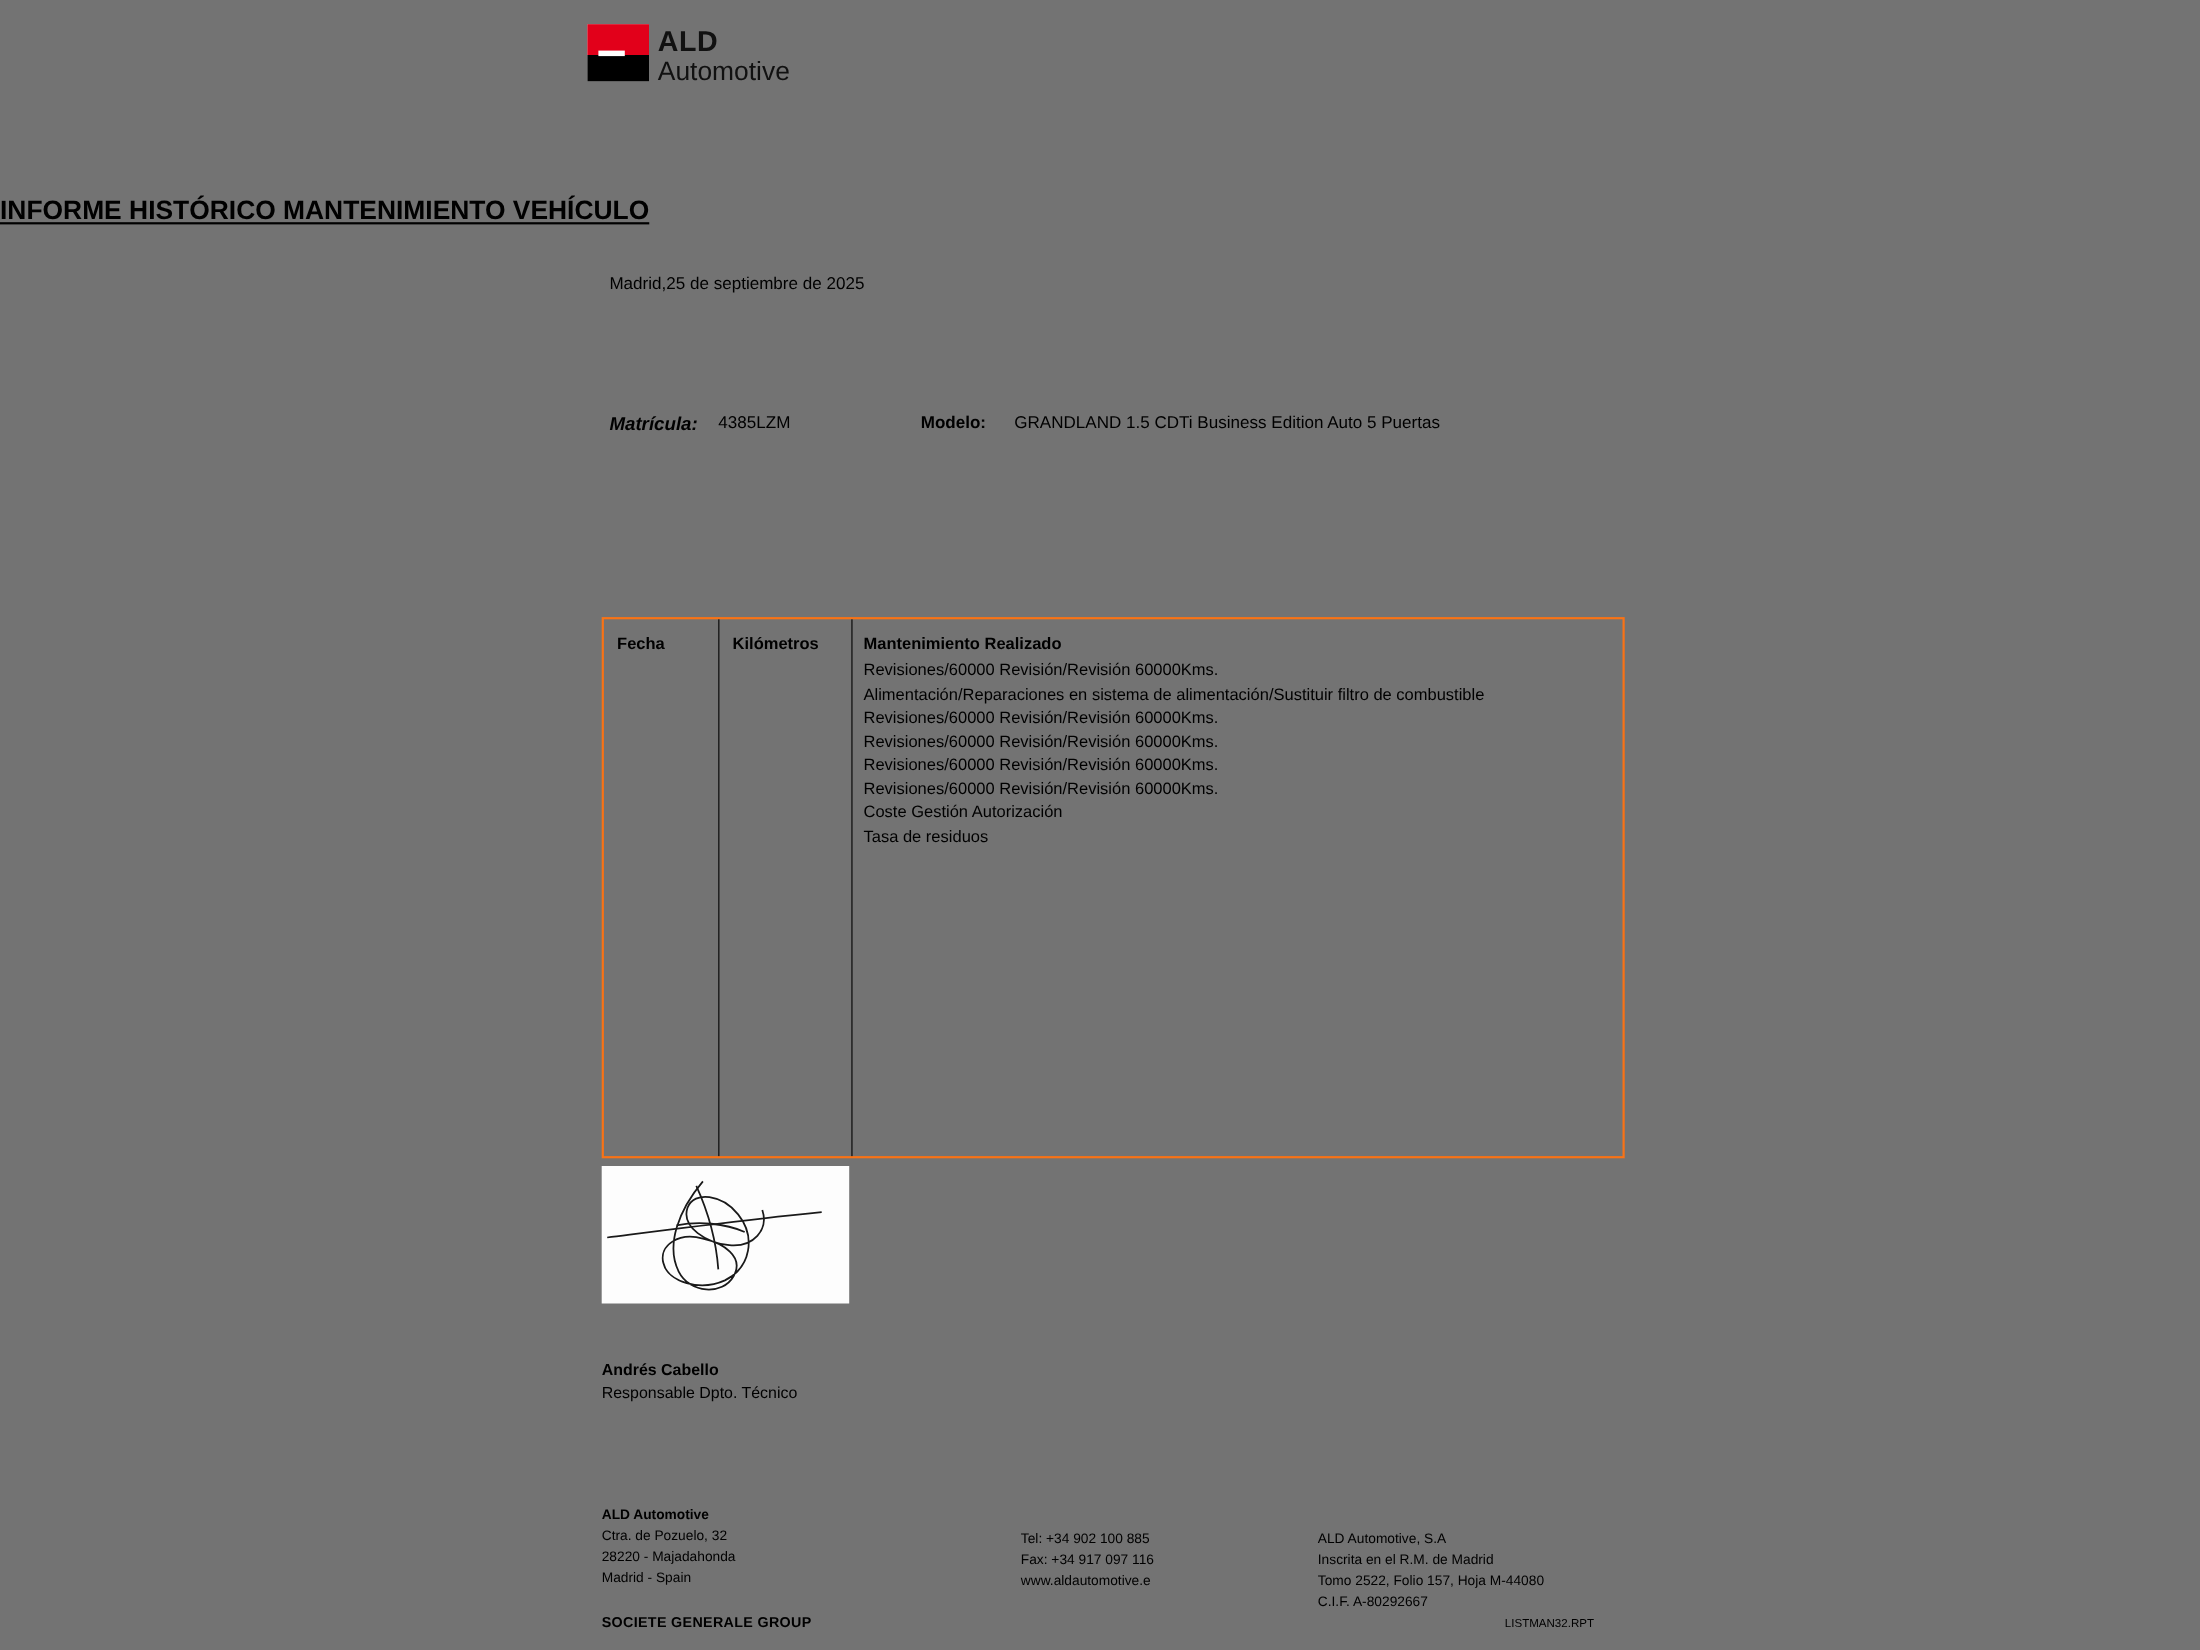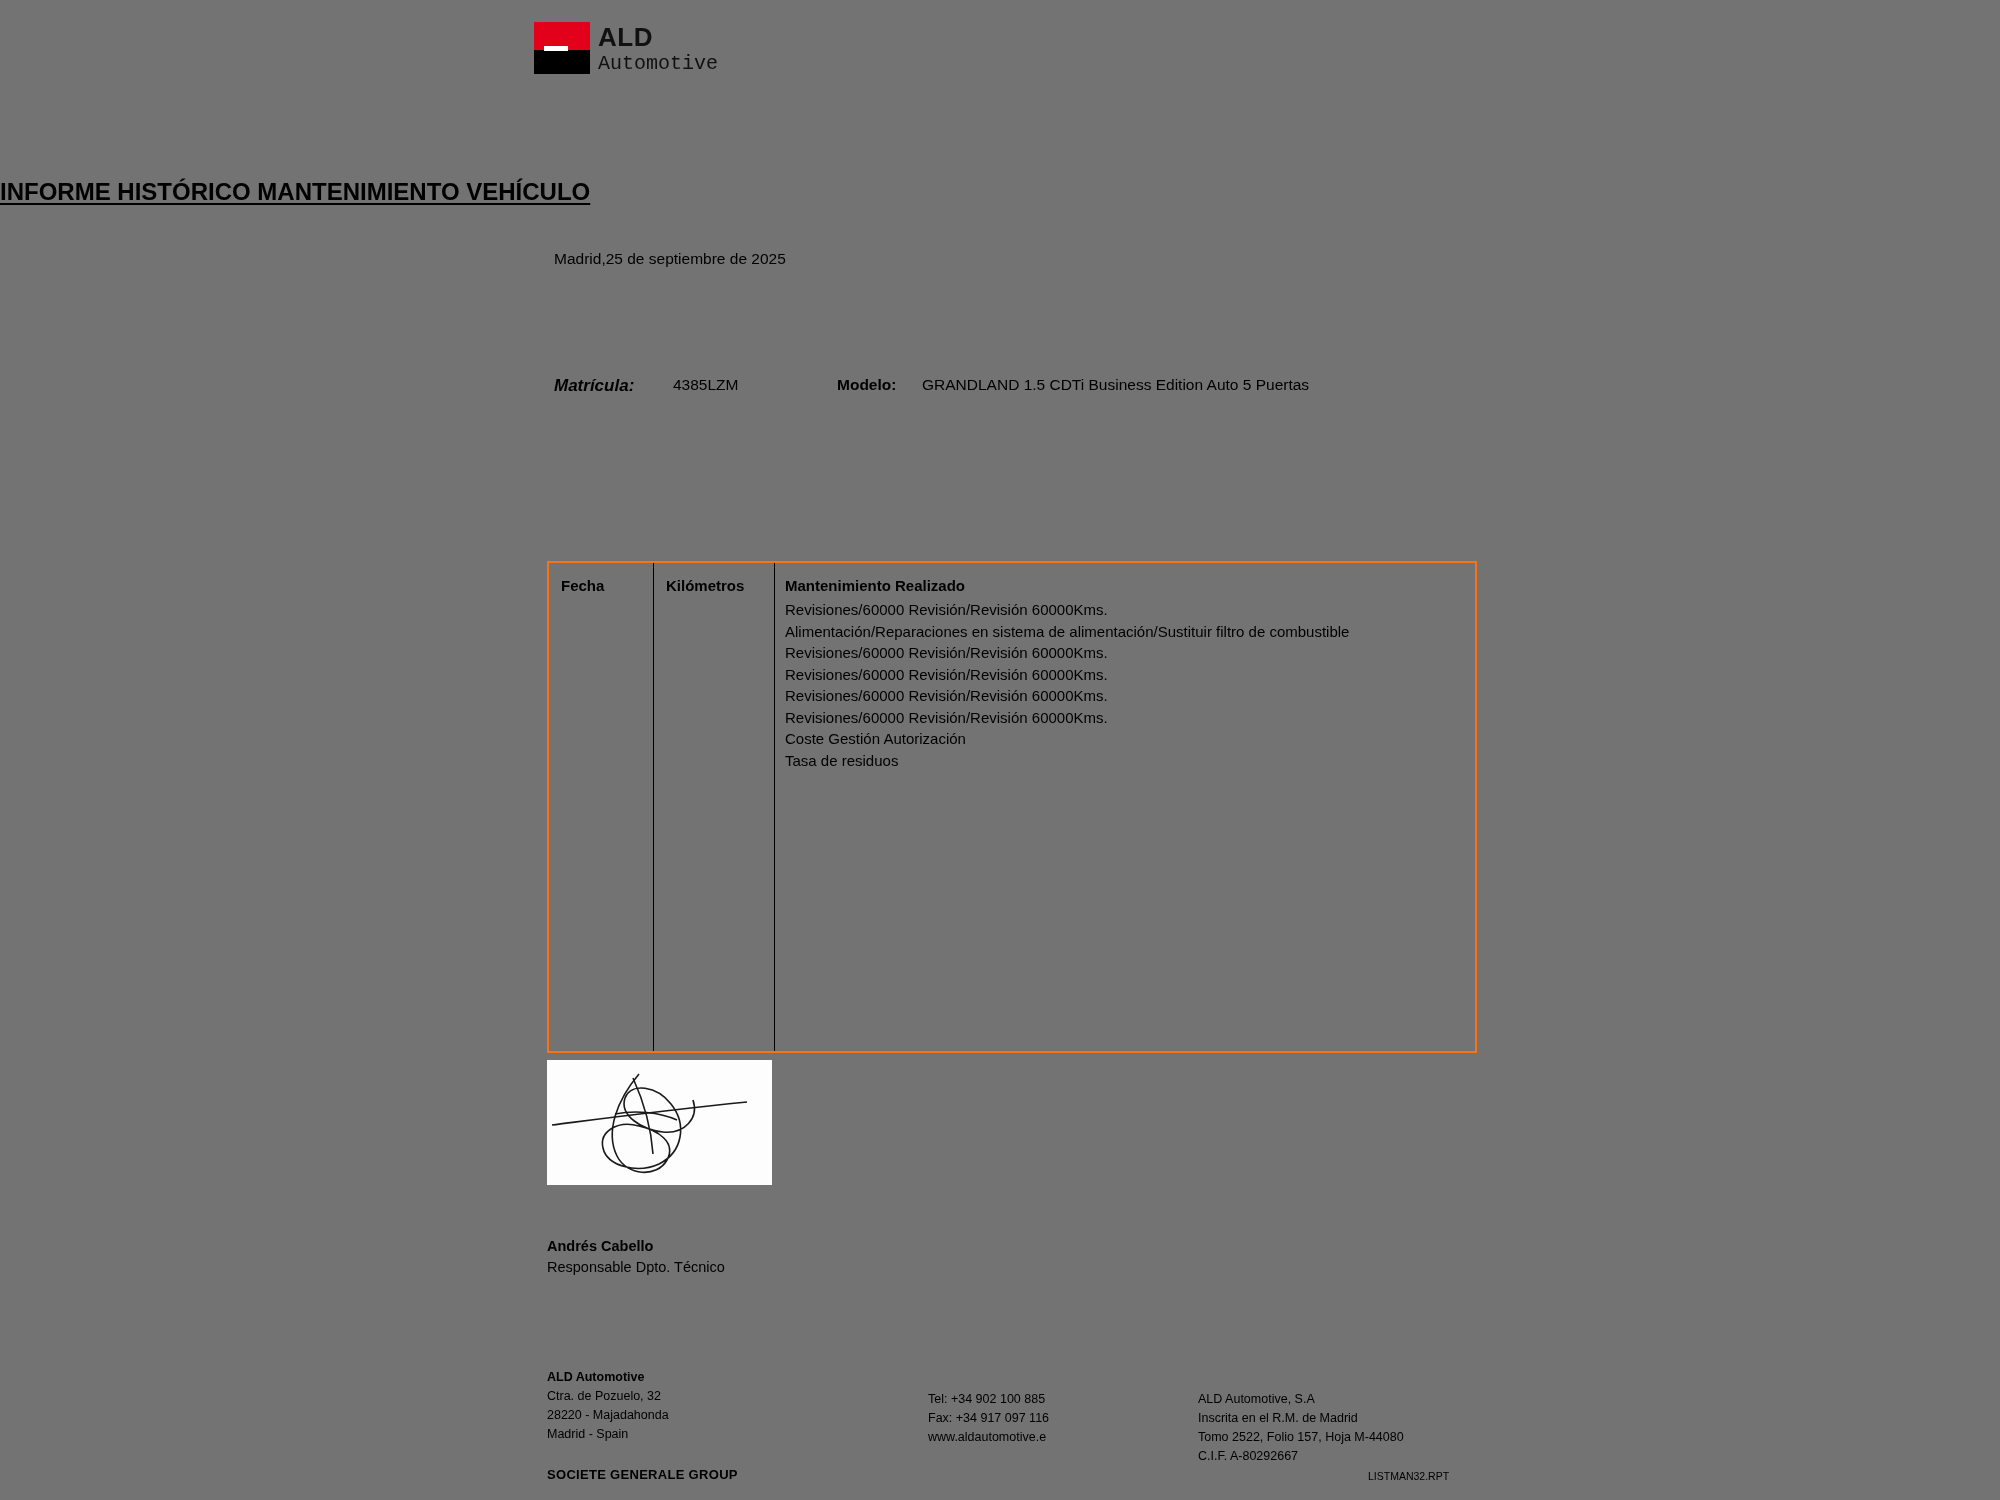--- a/index.html
+++ b/index.html
@@ -64,25 +64,24 @@
     font-size: 26px;
     font-weight: bold;
     letter-spacing: 0.5px;
     color: #111111;
     line-height: 1;
   }
   .logo-text-auto {
     position: absolute;
     left: 64px;
     top: 32px;
-    font-size: 20px;
+    font-size: 24px;
     font-weight: normal;
     color: #111111;
     line-height: 1;
-    font-family: Liberation Mono, monospace;
   }
   
   .doc-title {
     position: absolute;
     left: 0;
     top: 178px;
     width: 1820px;
     text-align: left;
     font-size: 24px;
     font-weight: bold;
@@ -109,21 +108,20 @@
     font-weight: bold;
     color: #000000;
     font-style: italic;
   }
   .veh-value-matricula {
     position: absolute;
     left: 653px;
     top: 376px;
     font-size: 15.5px;
     color: #000000;
-    margin-left: 20px;
   }
   .veh-label-modelo {
     position: absolute;
     left: 837px;
     top: 376px;
     font-size: 15.5px;
     font-weight: bold;
     color: #000000;
   }
   .veh-value-modelo {

